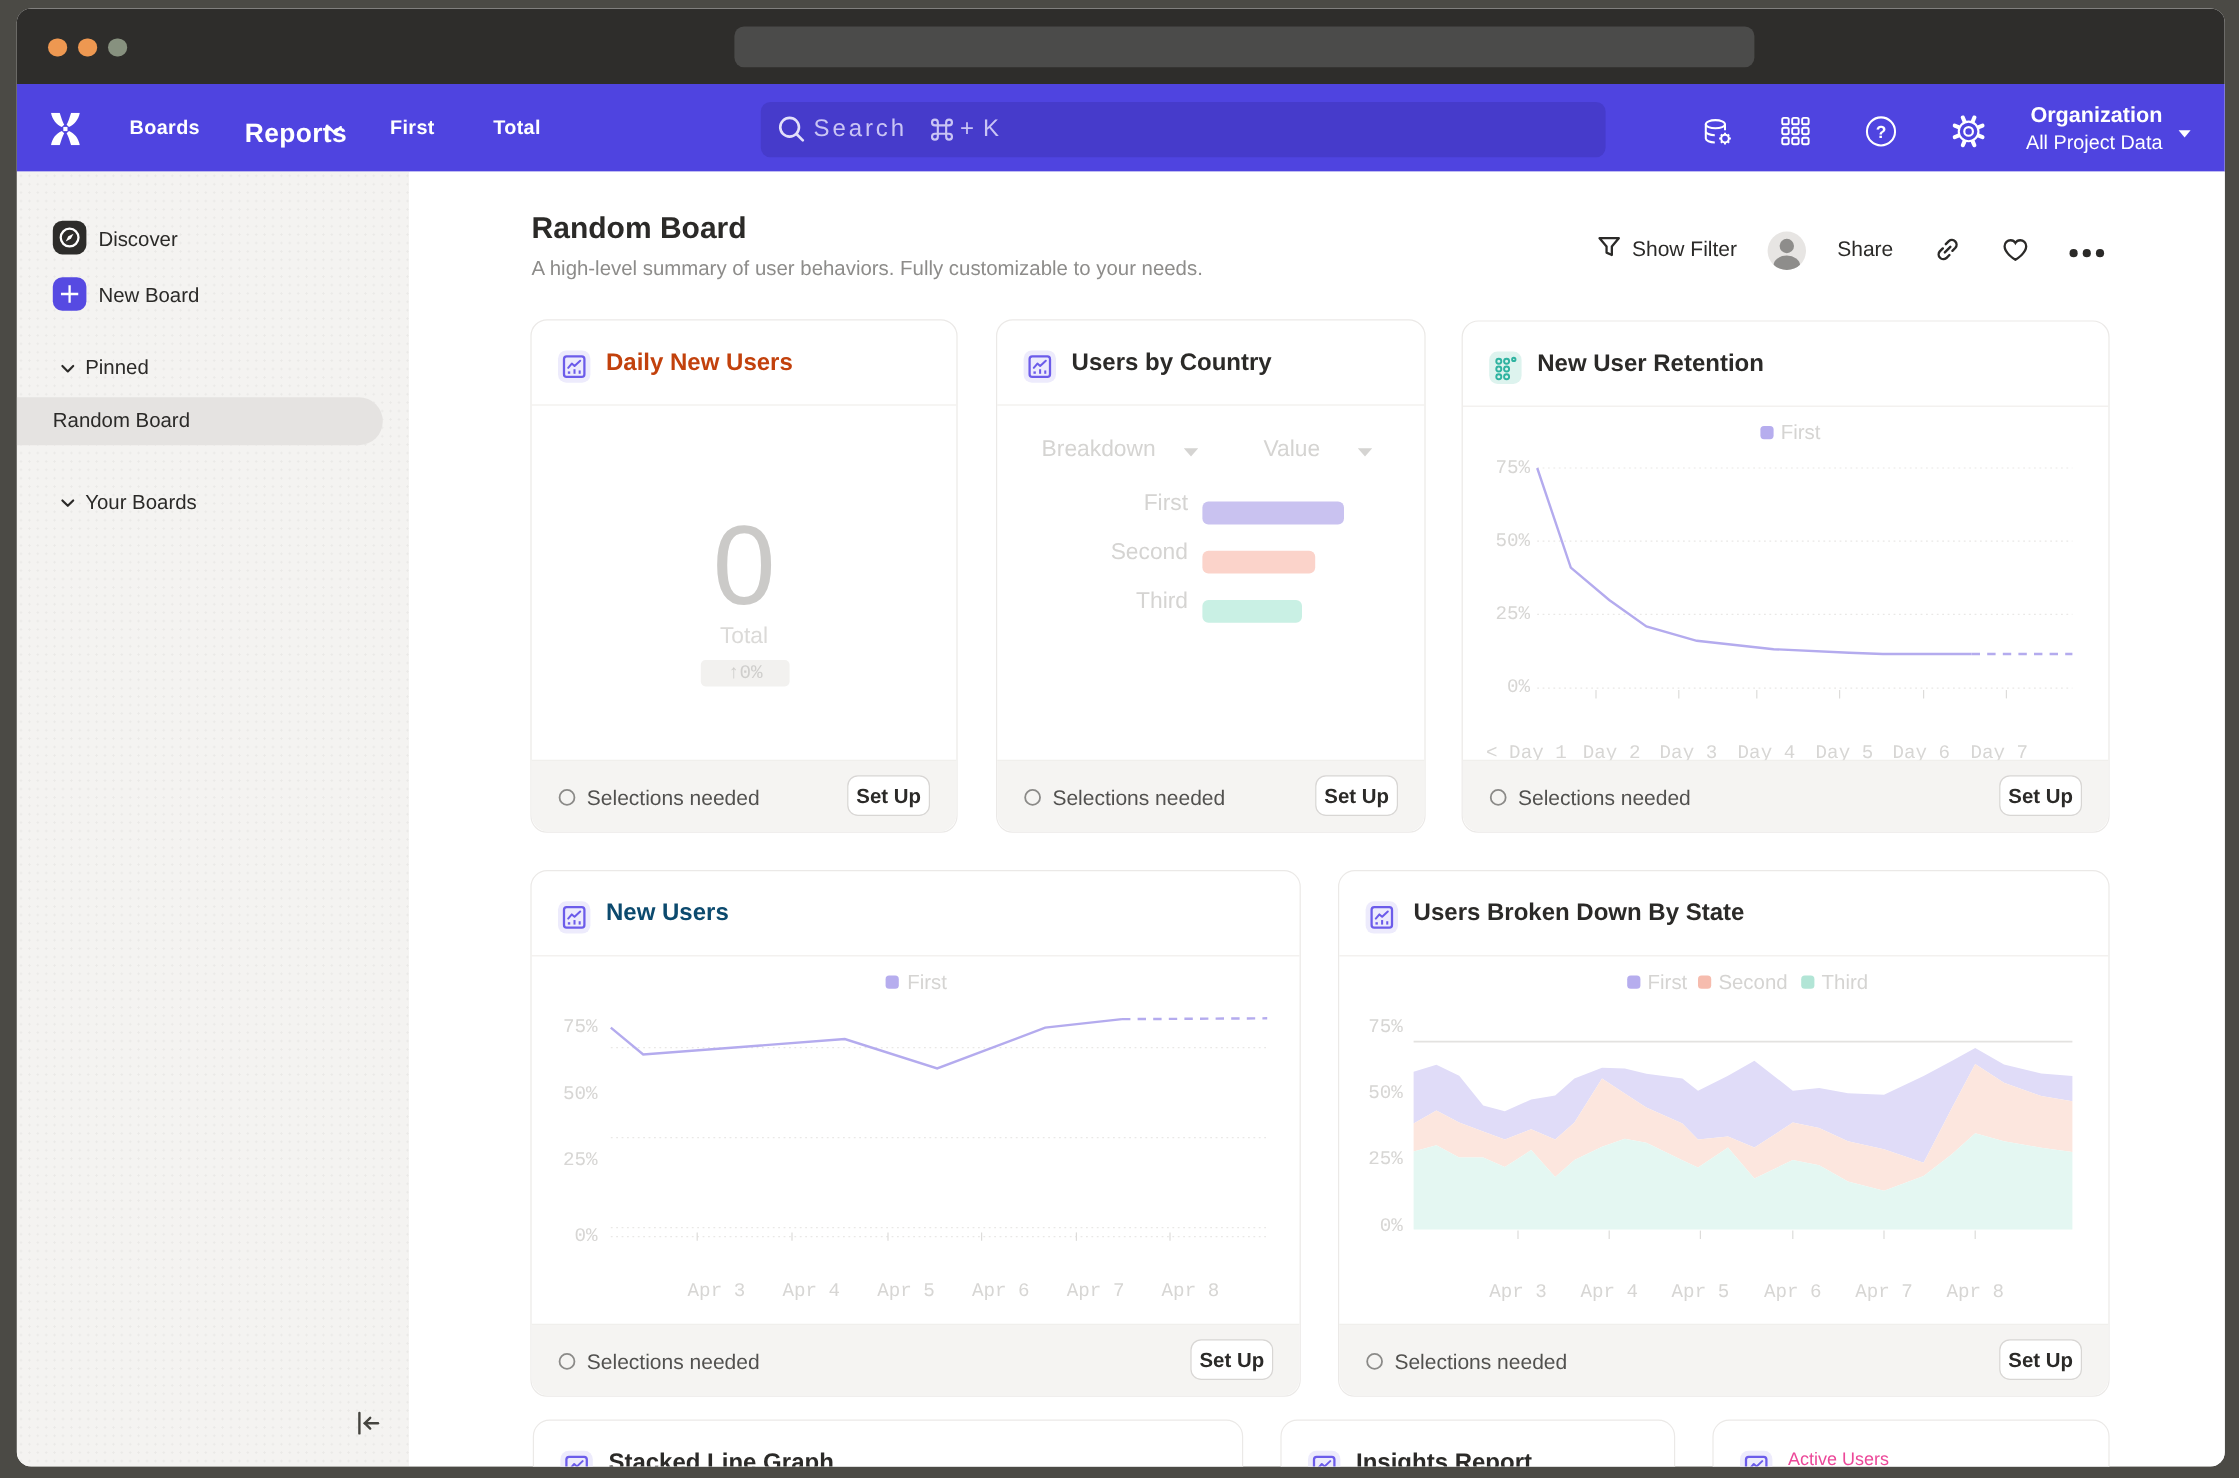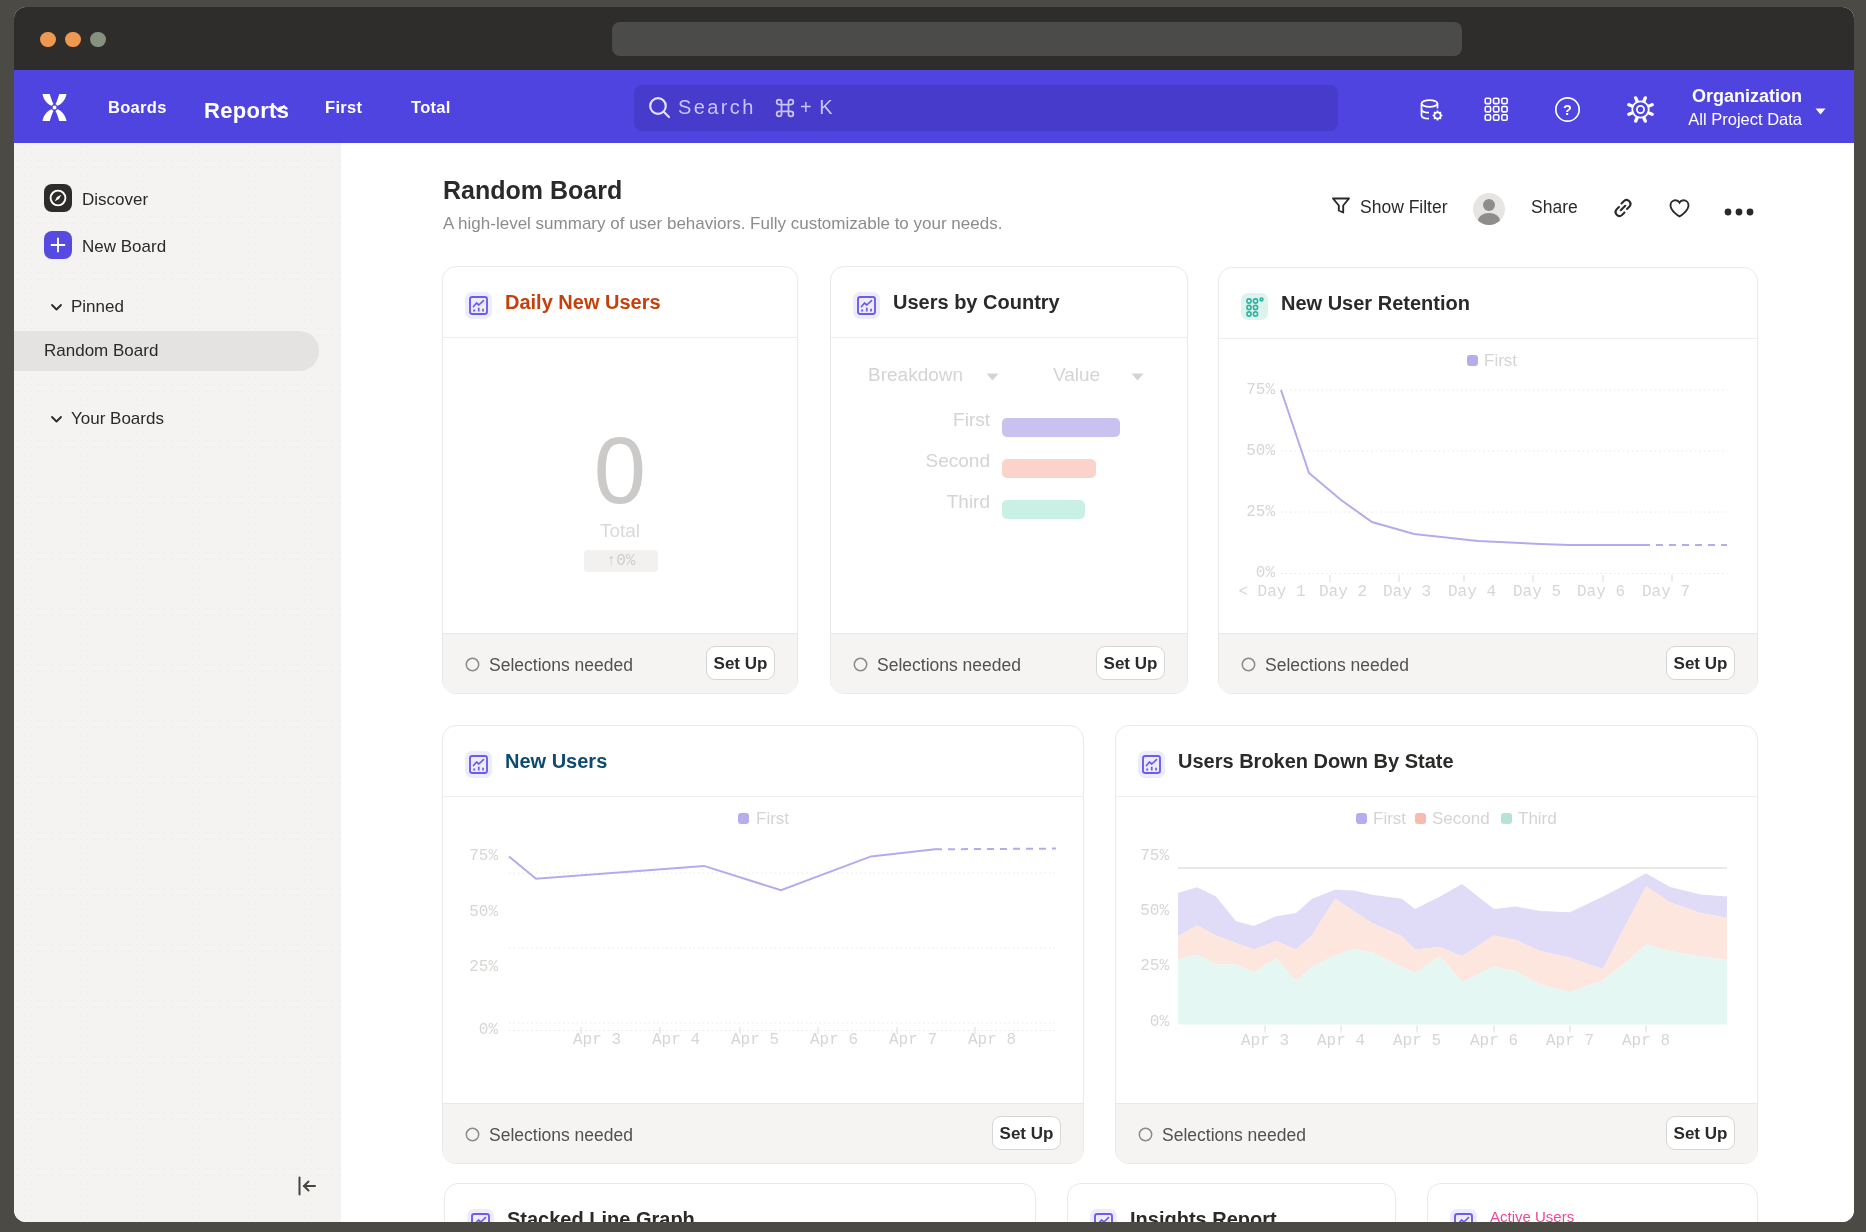--- a/index.html
+++ b/index.html
@@ -1,20 +1,20 @@
 <!DOCTYPE html>
 <html><head><meta charset="utf-8">
 <style>
 *{margin:0;padding:0;box-sizing:border-box;}
 html,body{width:1866px;height:1232px;overflow:hidden;}
 body{background:#4b4a45;font-family:"Liberation Sans",sans-serif;-webkit-font-smoothing:antialiased;}
 .abs{position:absolute;}
 .dots{background-image:radial-gradient(circle, rgba(70,70,62,0.055) 0.9px, transparent 1px);background-size:7px 7px;}
 .mono{font-family:"Liberation Mono",monospace;}
-.axisx{position:absolute;font-family:"Liberation Mono",monospace;font-size:16px;color:#d7d6d4;white-space:nowrap;transform:translateX(-50%);}
+.axisx{position:absolute;font-family:"Liberation Mono",monospace;font-size:16px;color:#d7d6d4;white-space:nowrap;transform:translateX(-50%);margin-top:36px;}
 .axisy{position:absolute;font-family:"Liberation Mono",monospace;font-size:16px;color:#d7d6d4;text-align:right;width:46px;transform:translateY(-50%);}
 .card{position:absolute;background:#fff;border:1px solid #ebe9e7;border-radius:14px;}
 </style></head>
 <body>
 <div class="abs" style="left:14px;top:7px;width:1840px;height:1215px;border-radius:12px;overflow:hidden;background:#fff;">
 <div class="abs" style="left:0;top:0;right:0;height:63px;background:#2e2d2b;">
 <div class="abs" style="left:26px;top:24.5px;width:15.5px;height:15.5px;border-radius:50%;background:#ee9851;"></div>
 <div class="abs" style="left:51px;top:24.5px;width:15.5px;height:15.5px;border-radius:50%;background:#ee9851;"></div>
 <div class="abs" style="left:76px;top:24.5px;width:15.5px;height:15.5px;border-radius:50%;background:#87917f;"></div>
 <div class="abs" style="left:598px;top:15px;width:850px;height:34px;border-radius:8px;background:#4b4b4a;"></div>

